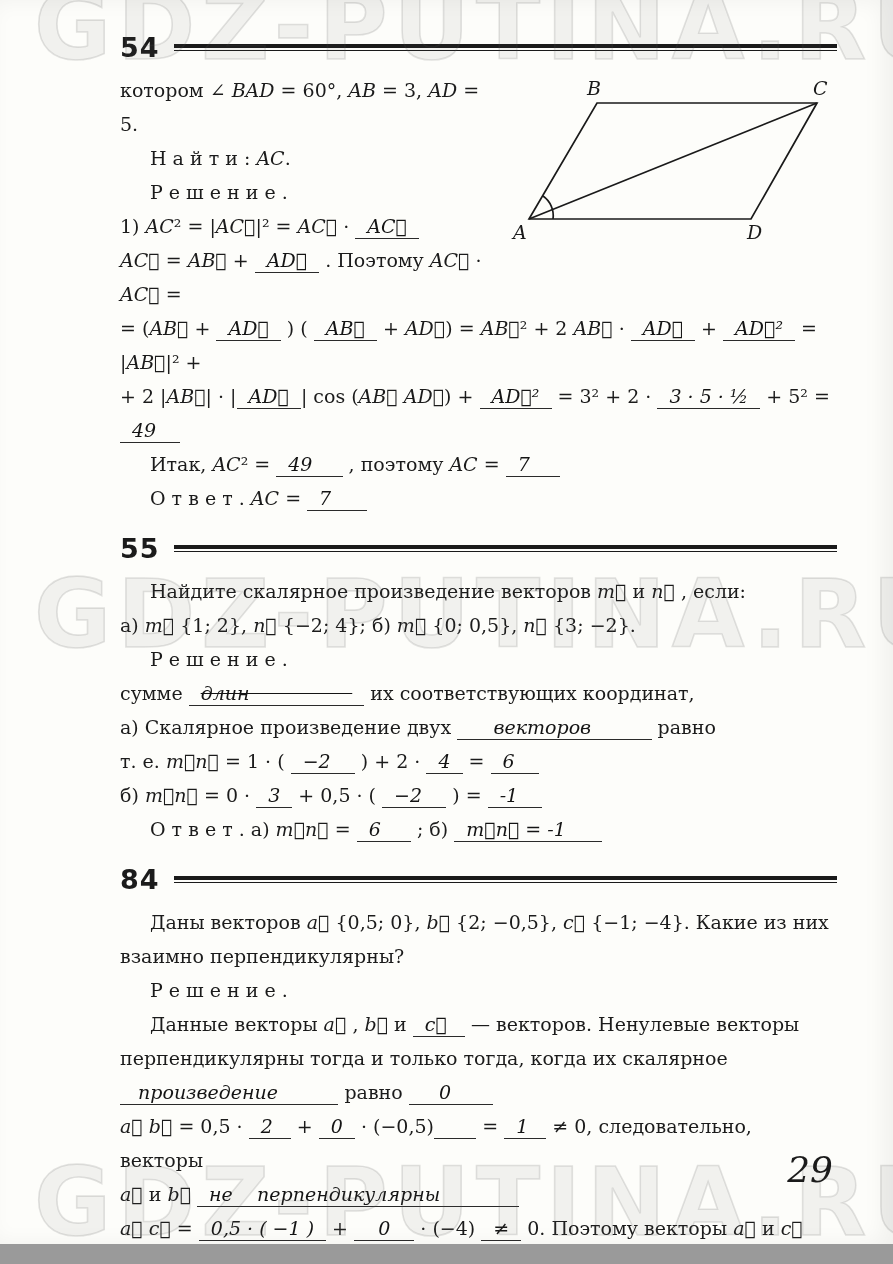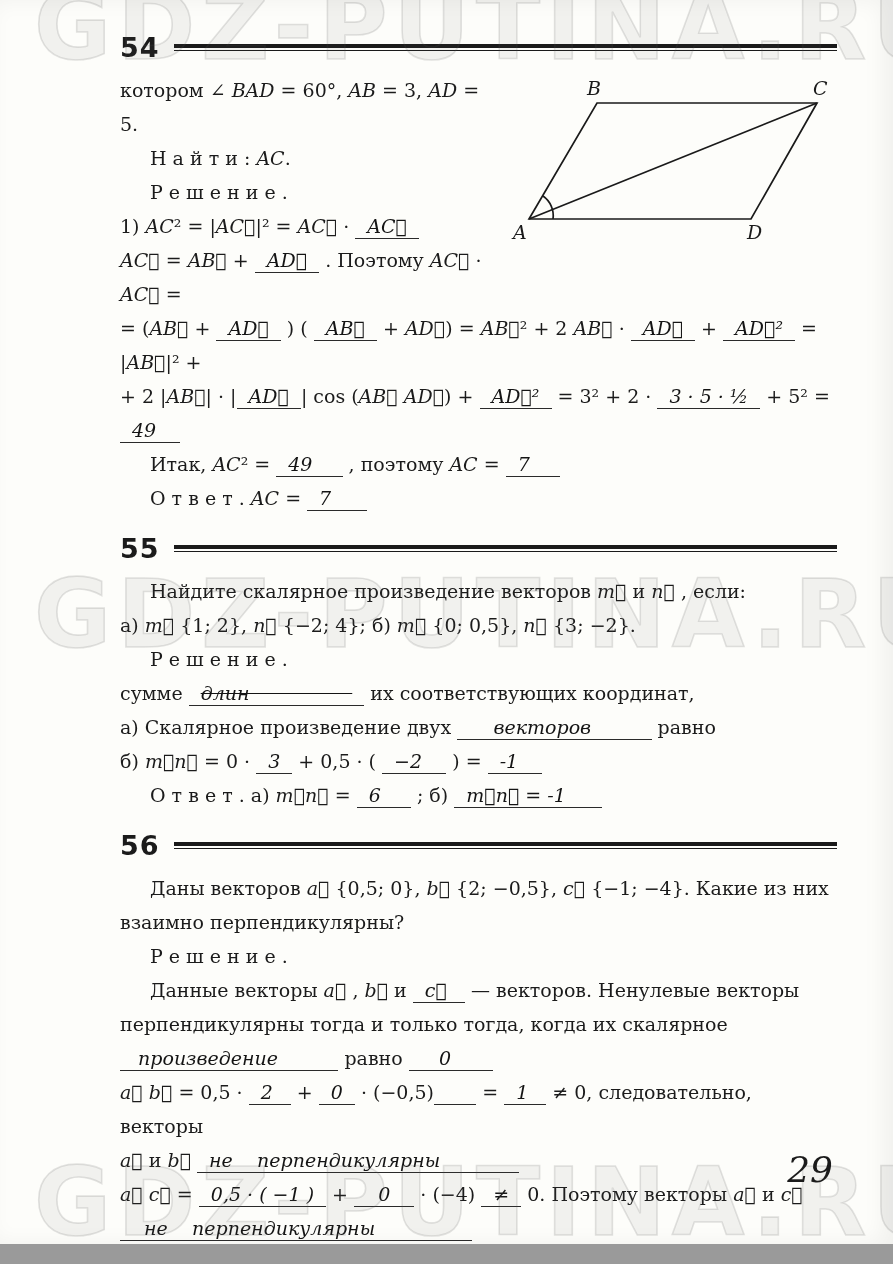--- a/index.html
+++ b/index.html
@@ -84,28 +84,29 @@
     <div class="prob-head">
       <span class="prob-num">55</span>
       <span class="rule"></span>
     </div>
     <div class="lines">
         <div class="line indent"><span>Найдите скалярное произведение векторов </span><span class="it">m⃗</span><span> и </span><span class="it">n⃗</span><span> , если:</span></div>
         <div class="line"><span>а) </span><span class="it">m⃗</span><span> {1; 2},  </span><span class="it">n⃗</span><span> {−2; 4};  б) </span><span class="it">m⃗</span><span> {0; 0,5},  </span><span class="it">n⃗</span><span> {3; −2}.</span></div>
         <div class="line indent"><span>Р е ш е н и е .</span></div>
         <div class="line"><span>сумме  </span><span class="hw struck">длин&nbsp;&nbsp;&nbsp;&nbsp;&nbsp;&nbsp;&nbsp;&nbsp;&nbsp;&nbsp;&nbsp;&nbsp;&nbsp;&nbsp;&nbsp;&nbsp;&nbsp;</span><span>  их соответствующих координат,</span></div>
         <div class="line"><span>а) Скалярное  произведение  двух  </span><span class="hw">&nbsp;&nbsp;&nbsp;&nbsp;векторов&nbsp;&nbsp;&nbsp;&nbsp;&nbsp;&nbsp;&nbsp;&nbsp;</span><span>  равно</span></div>
+        <div class="line"><span>т. е. </span><span class="it">m⃗n⃗</span><span> = 1 · ( </span><span class="hw">−2&nbsp;&nbsp;</span><span> ) + 2 · </span><span class="hw">4</span><span> = </span><span class="hw">6&nbsp;&nbsp;</span></div>
         <div class="line"><span>б) </span><span class="it">m⃗n⃗</span><span> = 0 · </span><span class="hw">3</span><span> + 0,5 · ( </span><span class="hw">−2&nbsp;&nbsp;</span><span> ) = </span><span class="hw">-1&nbsp;&nbsp;</span></div>
         <div class="line indent"><span>О т в е т .  а) </span><span class="it">m⃗n⃗</span><span> = </span><span class="hw">6&nbsp;&nbsp;&nbsp;</span><span> ;  б) </span><span class="hw">m⃗n⃗ = -1&nbsp;&nbsp;&nbsp;&nbsp;</span></div>
       </div>
   </section>
 
   <section class="problem">
     <div class="prob-head">
-      <span class="prob-num">56</span>
+      <span class="prob-num">84</span>
       <span class="rule"></span>
     </div>
     <div class="lines">
         <div class="line indent"><span>Даны векторов </span><span class="it">a⃗</span><span> {0,5; 0},  </span><span class="it">b⃗</span><span> {2; −0,5},  </span><span class="it">c⃗</span><span> {−1; −4}. Какие из них</span></div>
         <div class="line"><span>взаимно перпендикулярны?</span></div>
         <div class="line indent"><span>Р е ш е н и е .</span></div>
         <div class="line indent"><span>Данные векторы </span><span class="it">a⃗</span><span> , </span><span class="it">b⃗</span><span> и </span><span class="hw">c⃗&nbsp;</span><span> — векторов. Ненулевые векторы</span></div>
         <div class="line"><span>перпендикулярны тогда и только тогда, когда их скалярное</span></div>
         <div class="line"><span class="hw">&nbsp;произведение&nbsp;&nbsp;&nbsp;&nbsp;&nbsp;&nbsp;&nbsp;&nbsp;</span><span>  равно  </span><span class="hw">&nbsp;&nbsp;&nbsp;0&nbsp;&nbsp;&nbsp;&nbsp;&nbsp;</span></div>
         <div class="line"><span class="it">a⃗ b⃗</span><span> = 0,5 · </span><span class="hw">2&nbsp;</span><span> + </span><span class="hw">0</span><span> · (−0,5)</span><span class="hw">&nbsp;&nbsp;&nbsp;</span><span> = </span><span class="hw">1&nbsp;</span><span> ≠ 0, следовательно, векторы</span></div>

